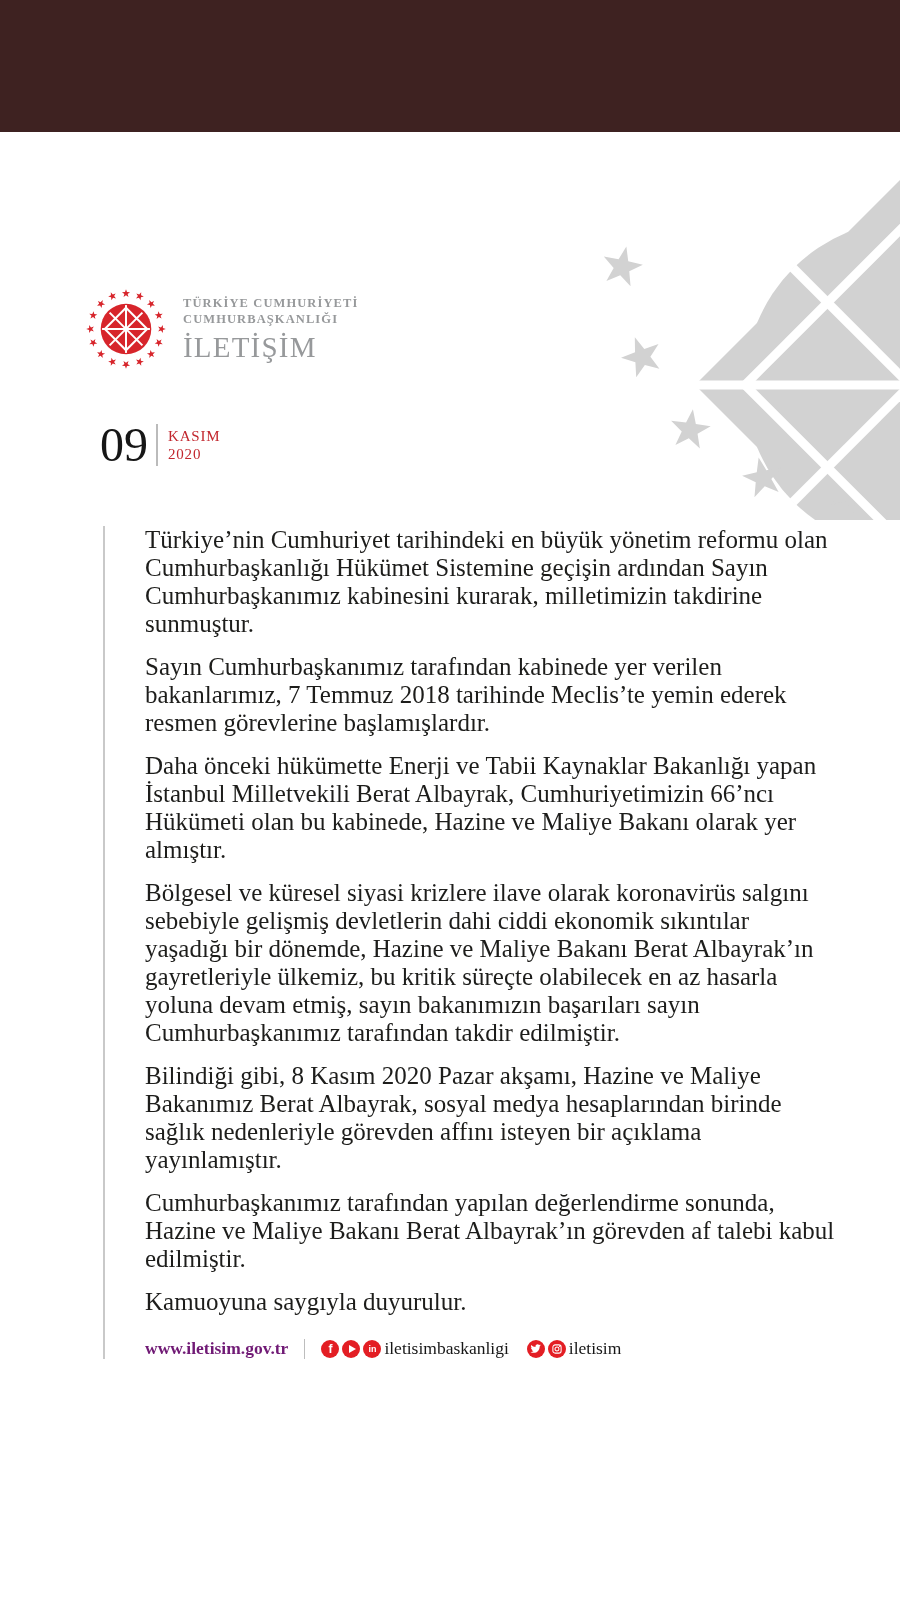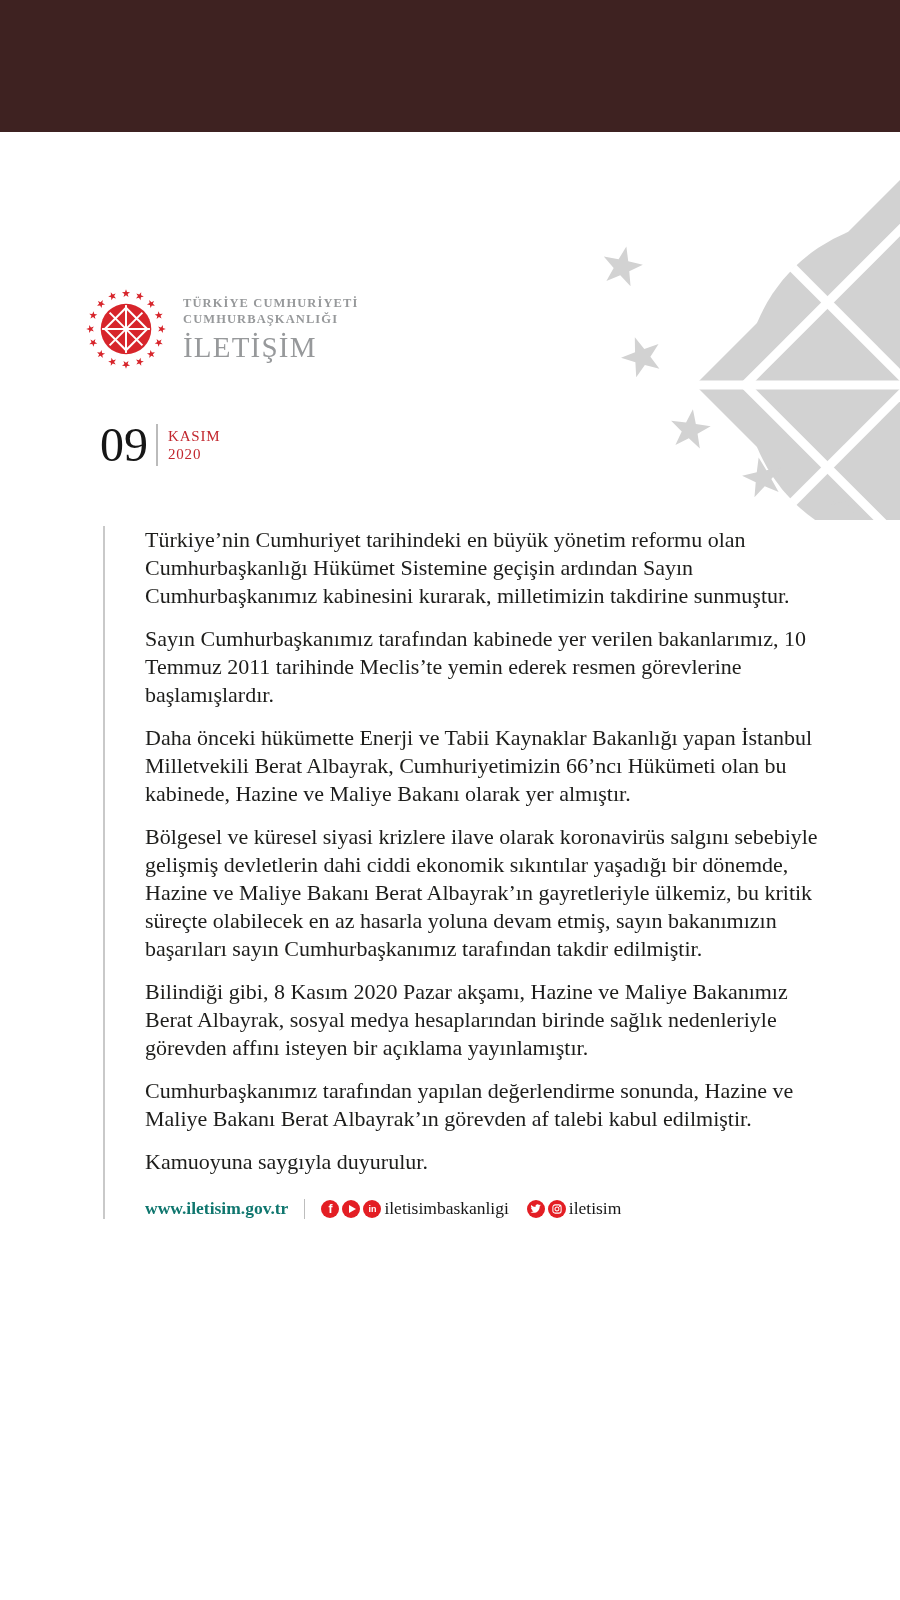--- a/index.html
+++ b/index.html
@@ -36,26 +36,26 @@
   .daterow{position:absolute;left:100px;top:420px;display:flex;align-items:center;z-index:2;}
   .date-day{font-size:48px;line-height:50px;color:#161616;font-weight:400;}
   .date-div{width:2px;height:42px;background:#BBBBBB;margin:0 10px 0 8px;}
   .date-my{display:flex;flex-direction:column;justify-content:center;}
   .date-month,.date-year{font-size:15px;line-height:18px;letter-spacing:0.8px;color:var(--date-red);font-weight:500;}
 
   
   .doc-body{position:absolute;left:103px;top:526px;width:734px;border-left:2px solid var(--rule-gray);padding-left:40px;z-index:2;}
   .doc-title{font-size:24px;line-height:33px;font-weight:700;letter-spacing:0.2px;color:#111111;margin-bottom:26px;}
   .doc-title span{display:block;}
-  .doc-par{font-size:22px;line-height:28px;margin-bottom:15px;color:var(--text-black);}
+  .doc-par{font-size:25px;line-height:28px;margin-bottom:15px;color:var(--text-black);}
   .doc-par:last-of-type{margin-bottom:0;}
 
   
   .footer{display:flex;align-items:center;margin-top:22px;font-size:17.5px;}
-  .site{font-weight:600;color:#0f766e;text-decoration:none;}
+  .site{font-weight:600;color:#701a75;text-decoration:none;}
   .foot-div{width:1px;height:20px;background:#BDBDBD;margin:0 16px;}
   .sgroup{display:flex;align-items:center;gap:3px;}
   .sicon{width:18px;height:18px;border-radius:50%;background:var(--social-red);display:inline-flex;align-items:center;justify-content:center;color:#fff;flex:0 0 auto;}
   .sicon.fb{font-family:"Liberation Sans",sans-serif;font-size:12px;font-weight:700;}
   .sicon.li{font-family:"Liberation Sans",sans-serif;font-size:9px;font-weight:700;letter-spacing:0;}
   .play-tri{display:block;width:0;height:0;border-top:4px solid transparent;border-bottom:4px solid transparent;border-left:7px solid #ffffff;margin-left:2px;}
   .handle{color:#161616;text-decoration:none;}
   .gap{width:18px;}
 </style>
 </head>
@@ -135,21 +135,21 @@
     <div class="date-div"></div>
     <div class="date-my">
       <div class="date-month">KASIM</div>
       <div class="date-year">2020</div>
     </div>
   </div>
 
   <div class="doc-body">
 
     <p class="doc-par">Türkiye’nin Cumhuriyet tarihindeki en büyük yönetim reformu olan Cumhurbaşkanlığı Hükümet Sistemine geçişin ardından Sayın Cumhurbaşkanımız kabinesini kurarak, milletimizin takdirine sunmuştur.</p>
-    <p class="doc-par">Sayın Cumhurbaşkanımız tarafından kabinede yer verilen bakanlarımız, 10 Temmuz 2011 tarihinde Meclis’te yemin ederek resmen görevlerine başlamışlardır.</p>
+    <p class="doc-par">Sayın Cumhurbaşkanımız tarafından kabinede yer verilen bakanlarımız, 7 Temmuz 2018 tarihinde Meclis’te yemin ederek resmen görevlerine başlamışlardır.</p>
     <p class="doc-par">Daha önceki hükümette Enerji ve Tabii Kaynaklar Bakanlığı yapan İstanbul Milletvekili Berat Albayrak, Cumhuriyetimizin 66’ncı Hükümeti olan bu kabinede, Hazine ve Maliye Bakanı olarak yer almıştır.</p>
     <p class="doc-par">Bölgesel ve küresel siyasi krizlere ilave olarak koronavirüs salgını sebebiyle gelişmiş devletlerin dahi ciddi ekonomik sıkıntılar yaşadığı bir dönemde, Hazine ve Maliye Bakanı Berat Albayrak’ın gayretleriyle ülkemiz, bu kritik süreçte olabilecek en az hasarla yoluna devam etmiş, sayın bakanımızın başarıları sayın Cumhurbaşkanımız tarafından takdir edilmiştir.</p>
     <p class="doc-par">Bilindiği gibi, 8 Kasım 2020 Pazar akşamı, Hazine ve Maliye Bakanımız Berat Albayrak, sosyal medya hesaplarından birinde sağlık nedenleriyle görevden affını isteyen bir açıklama yayınlamıştır.</p>
     <p class="doc-par">Cumhurbaşkanımız tarafından yapılan değerlendirme sonunda, Hazine ve Maliye Bakanı Berat Albayrak’ın görevden af talebi kabul edilmiştir.</p>
     <p class="doc-par">Kamuoyuna saygıyla duyurulur.</p>
 
     <div class="footer">
       <a class="site" href="#">www.iletisim.gov.tr</a>
       <div class="foot-div"></div>
 

